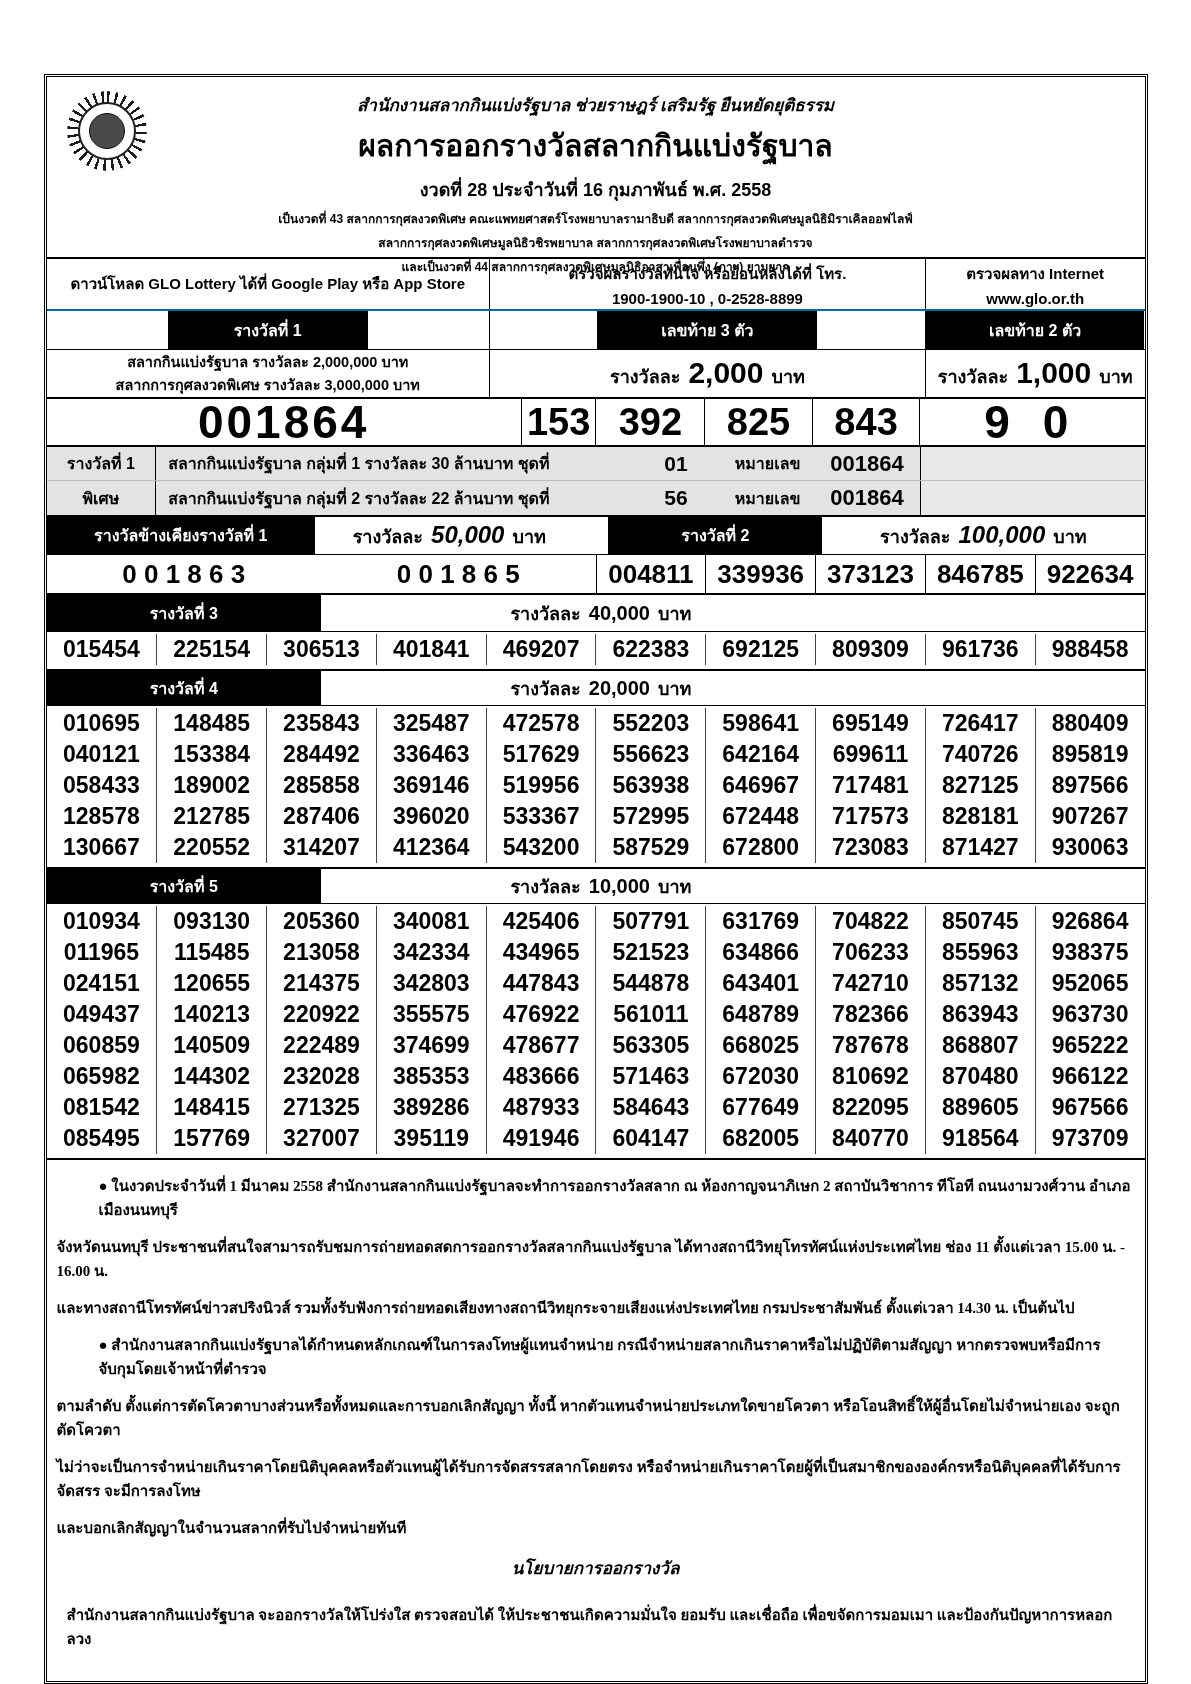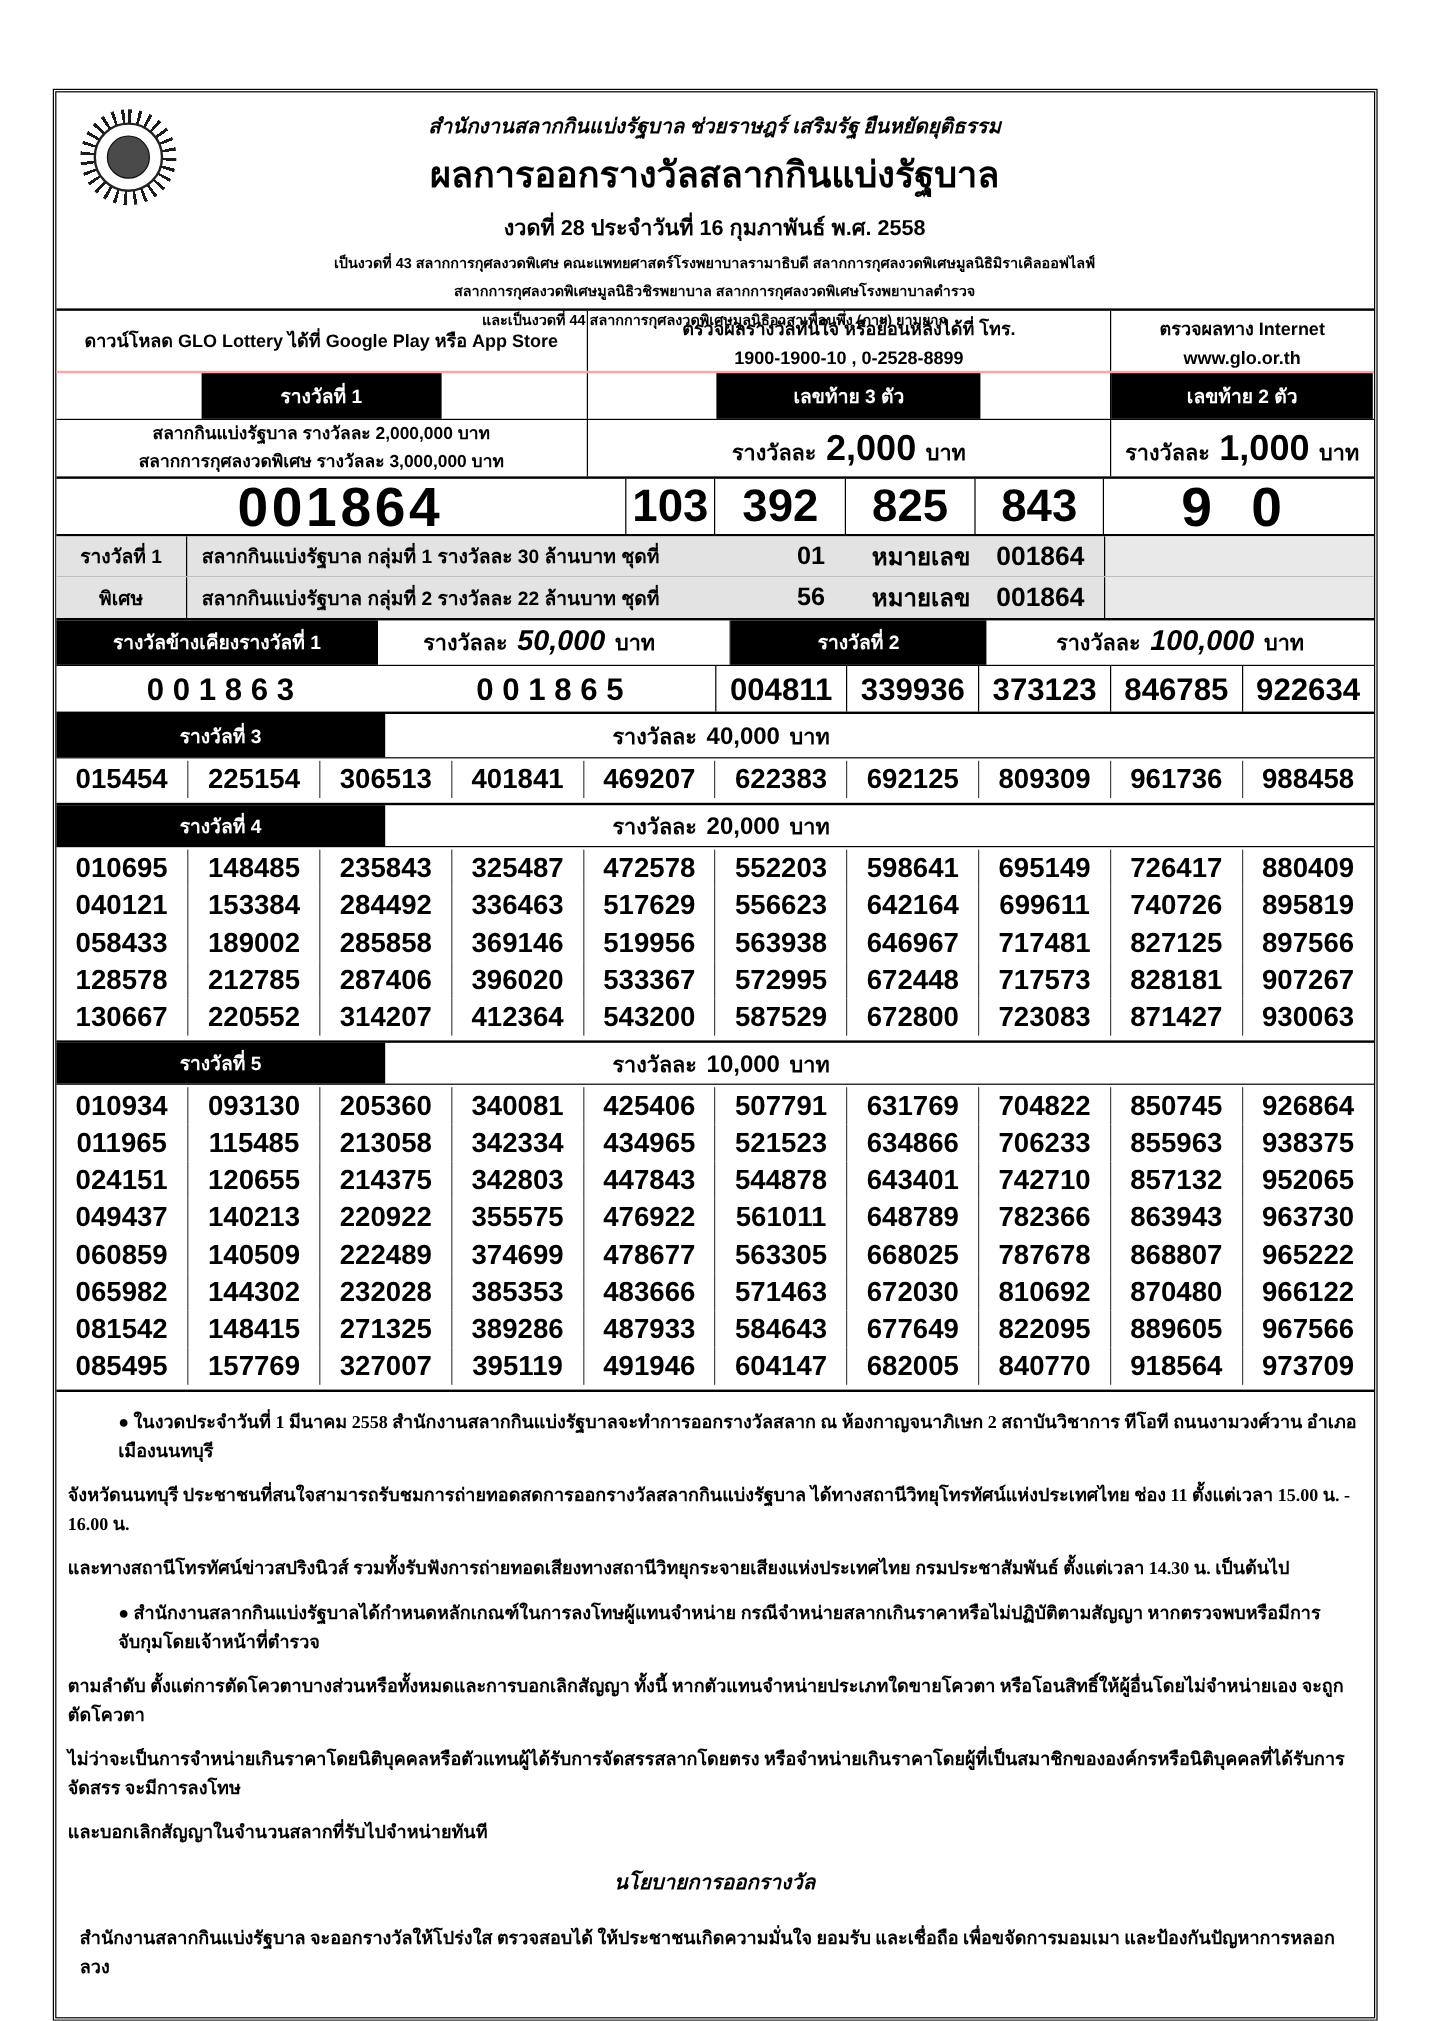--- a/index.html
+++ b/index.html
@@ -23,21 +23,21 @@
   .seal-ring { position:absolute; inset:11px; border-radius:50%; background:#fff; border:2px solid #222; }
   .seal-core { position:absolute; inset:22px; border-radius:50%; background:#4a4a4a; border:1px solid #111; }
   .motto { font-family:"Liberation Serif", serif; font-style:italic; font-weight:bold; font-size:17px; }
   .title { font-size:30px; font-weight:bold; margin-top:4px; }
   .drawline { font-size:18px; font-weight:bold; margin-top:6px; }
   .note { font-size:12px; font-weight:bold; margin-top:5px; }
   
   .row { display:flex; width:100%; }
   .cdiv { border-left:1px solid #000; }
   
-  .info-row { border-top:2px solid #000; border-bottom:2px solid #fca5a5; height:54px; font-size:15px; font-weight:bold; }
+  .info-row { border-top:2px solid #000; border-bottom:2px solid #0369a1; height:54px; font-size:15px; font-weight:bold; }
   .info-row .cell { display:flex; flex-direction:column; align-items:center; justify-content:center; gap:4px; }
   .wA { width:40.3%; } .wB { width:39.7%; } .wC { width:20%; }
   
   .boxrow { height:38px; align-items:stretch; }
   .boxrow .cell { display:flex; align-items:center; justify-content:center; }
   .blackbox { background:#000; color:#fff; font-size:16px; font-weight:bold;
     display:flex; align-items:center; justify-content:center; height:100%; }
   .bb1 { width:200px; } .bb2 { width:220px; } .bb3 { width:100%; }
   
   .amtrow { height:50px; border-top:1px solid #000; border-bottom:2px solid #000; }
@@ -55,21 +55,21 @@
   .n3a { width:6.8%; } .n3 { width:9.9%; } .n3b{ width:9.8%; }
   .n3a,.n3,.n3b { font-size:38px; }
   .n2 { width:20.3%; font-size:46px; letter-spacing:10px; }
   
   .sprow { height:34px; background:#e3e3e3; font-weight:bold; }
   .sprow .cell { display:flex; align-items:center; }
   .sp-label { width:9.9%; justify-content:center; font-size:16px; }
   .sp-main { width:69.7%; }
   .sp-desc { font-size:16px; padding-left:12px; width:62%; }
   .sp-set { font-size:21px; width:12%; text-align:center; justify-content:center; display:flex; }
-  .sp-numlab { font-size:20px; width:12%; justify-content:center; display:flex; }
+  .sp-numlab { font-size:16px; width:12%; justify-content:center; display:flex; }
   .sp-number { font-size:22px; width:14%; justify-content:center; display:flex; }
   .sp-empty { width:20.4%; background:#e9e9e9; }
   .sp-sep { border-bottom:1px solid #bdbdbd; }
   .spblock { border-bottom:2px solid #000; }
   
   .sechdr { height:38px; border-bottom:1px solid #000; }
   .sechdr .cell { display:flex; align-items:center; justify-content:center; }
   .h25 { width:25%; } .h20 { width:20%;margin-left:24px; } .h30 { width:30%; }
   .sideNums { height:40px; border-bottom:2px solid #000; }
   .sideNums .cell { display:flex; align-items:center; justify-content:center; font-weight:bold; font-size:26px; }
@@ -156,21 +156,21 @@
       <div class="amt-inline">
         <span class="pre">รางวัลละ</span>
         <span class="big">1,000</span>
         <span class="unit">บาท</span>
       </div>
     </div>
   </div>
 
   <div class="row bignums">
     <div class="cell n1">001864</div>
-    <div class="cell n3a cdiv">103</div>
+    <div class="cell n3a cdiv">153</div>
     <div class="cell n3 cdiv">392</div>
     <div class="cell n3b cdiv">825</div>
     <div class="cell n3b cdiv">843</div>
     <div class="cell n2 cdiv">9 0</div>
   </div>
 
   <div class="spblock">
     <div class="row sprow sp-sep">
       <div class="cell sp-label">รางวัลที่ 1</div>
       <div class="cell sp-main cdiv">

